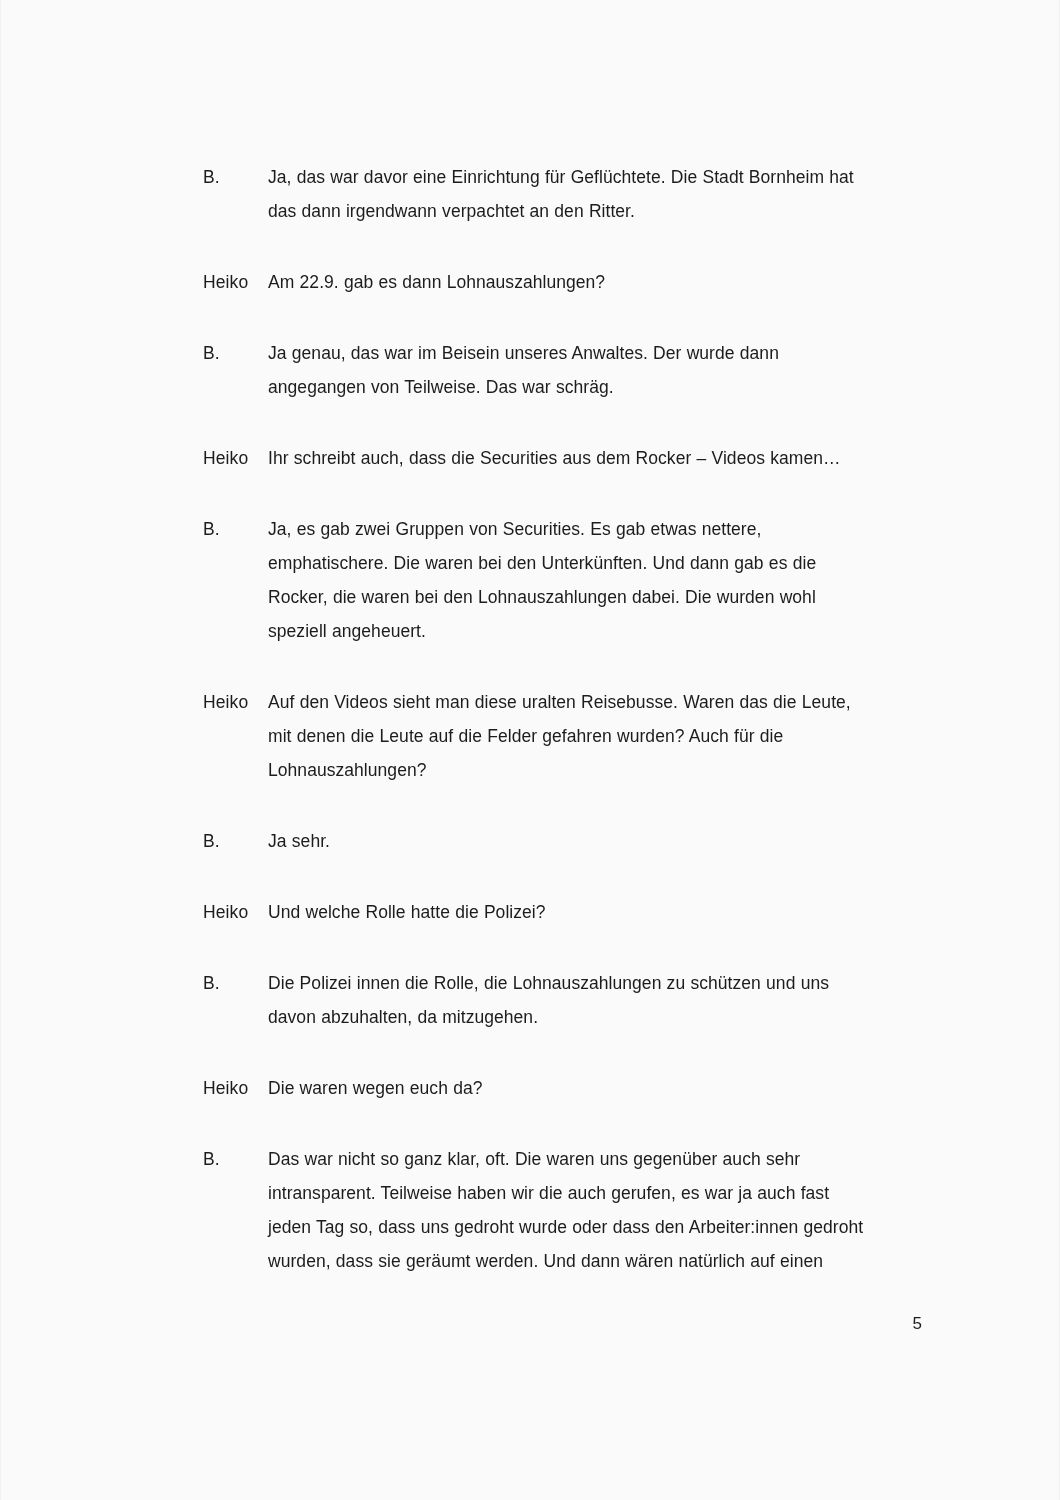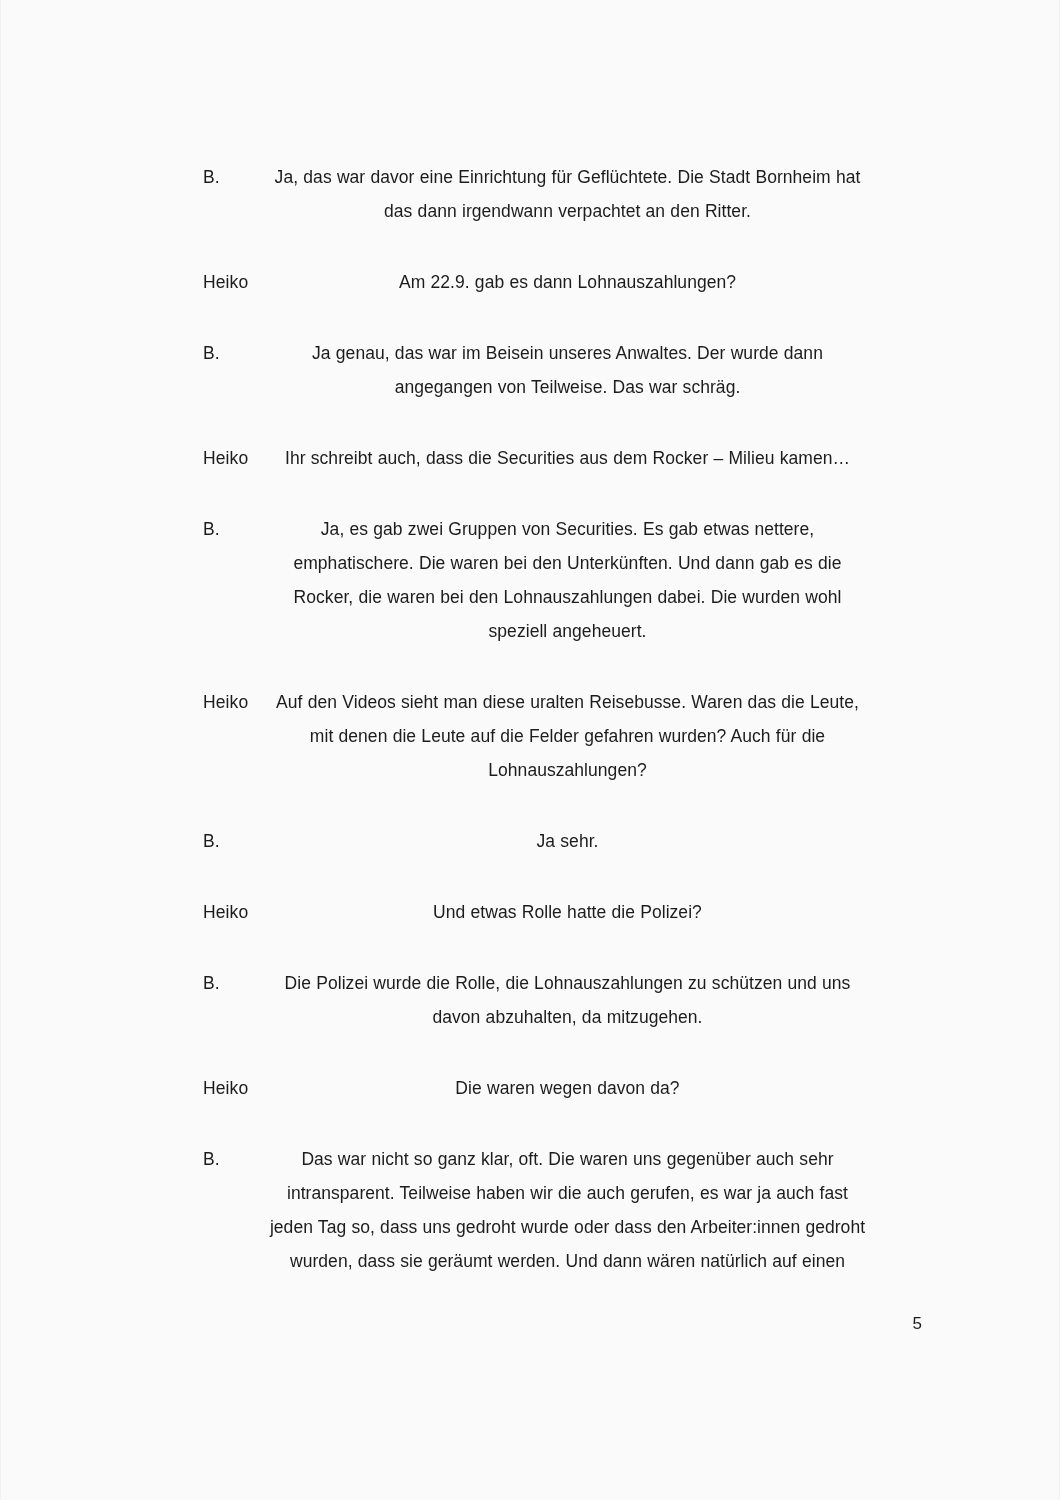--- a/index.html
+++ b/index.html
@@ -43,21 +43,21 @@
     letter-spacing: 0.1px;
     white-space: nowrap;
   }
   .utterance {
     flex: 1 1 auto;
     font-size: 17.5px;
     line-height: 34px;
     color: #1c1c1c;
     letter-spacing: 0.05px;
     word-spacing: 0.3px;
-    text-align: center;
+    text-align: left;
     hyphens: none;
   }
   .page-number {
     position: absolute;
     right: 137px;
     top: 1313px;
     font-size: 17px;
     line-height: 22px;
     color: #1c1c1c;
   }
@@ -78,51 +78,51 @@
       <div class="utterance">Am 22.9. gab es dann Lohnauszahlungen?</div>
     </div>
 
     <div class="turn">
       <div class="speaker">B.</div>
       <div class="utterance">Ja genau, das war im Beisein unseres Anwaltes. Der wurde dann angegangen von Teilweise. Das war schräg.</div>
     </div>
 
     <div class="turn">
       <div class="speaker">Heiko</div>
-      <div class="utterance">Ihr schreibt auch, dass die Securities aus dem Rocker – Milieu kamen…</div>
+      <div class="utterance">Ihr schreibt auch, dass die Securities aus dem Rocker – Videos kamen…</div>
     </div>
 
     <div class="turn">
       <div class="speaker">B.</div>
       <div class="utterance">Ja, es gab zwei Gruppen von Securities. Es gab etwas nettere, emphatischere. Die waren bei den Unterkünften. Und dann gab es die Rocker, die waren bei den Lohnauszahlungen dabei. Die wurden wohl speziell angeheuert.</div>
     </div>
 
     <div class="turn">
       <div class="speaker">Heiko</div>
       <div class="utterance">Auf den Videos sieht man diese uralten Reisebusse. Waren das die Leute, mit denen die Leute auf die Felder gefahren wurden? Auch für die Lohnauszahlungen?</div>
     </div>
 
     <div class="turn">
       <div class="speaker">B.</div>
       <div class="utterance">Ja sehr.</div>
     </div>
 
     <div class="turn">
       <div class="speaker">Heiko</div>
-      <div class="utterance">Und etwas Rolle hatte die Polizei?</div>
+      <div class="utterance">Und welche Rolle hatte die Polizei?</div>
     </div>
 
     <div class="turn">
       <div class="speaker">B.</div>
-      <div class="utterance">Die Polizei wurde die Rolle, die Lohnauszahlungen zu schützen und uns davon abzuhalten, da mitzugehen.</div>
+      <div class="utterance">Die Polizei innen die Rolle, die Lohnauszahlungen zu schützen und uns davon abzuhalten, da mitzugehen.</div>
     </div>
 
     <div class="turn">
       <div class="speaker">Heiko</div>
-      <div class="utterance">Die waren wegen davon da?</div>
+      <div class="utterance">Die waren wegen euch da?</div>
     </div>
 
     <div class="turn">
       <div class="speaker">B.</div>
       <div class="utterance">Das war nicht so ganz klar, oft. Die waren uns gegenüber auch sehr intransparent. Teilweise haben wir die auch gerufen, es war ja auch fast jeden Tag so, dass uns gedroht wurde oder dass den Arbeiter:innen gedroht wurden, dass sie geräumt werden. Und dann wären natürlich auf einen</div>
     </div>
 
   </div>
 
   <div class="page-number">5</div>

